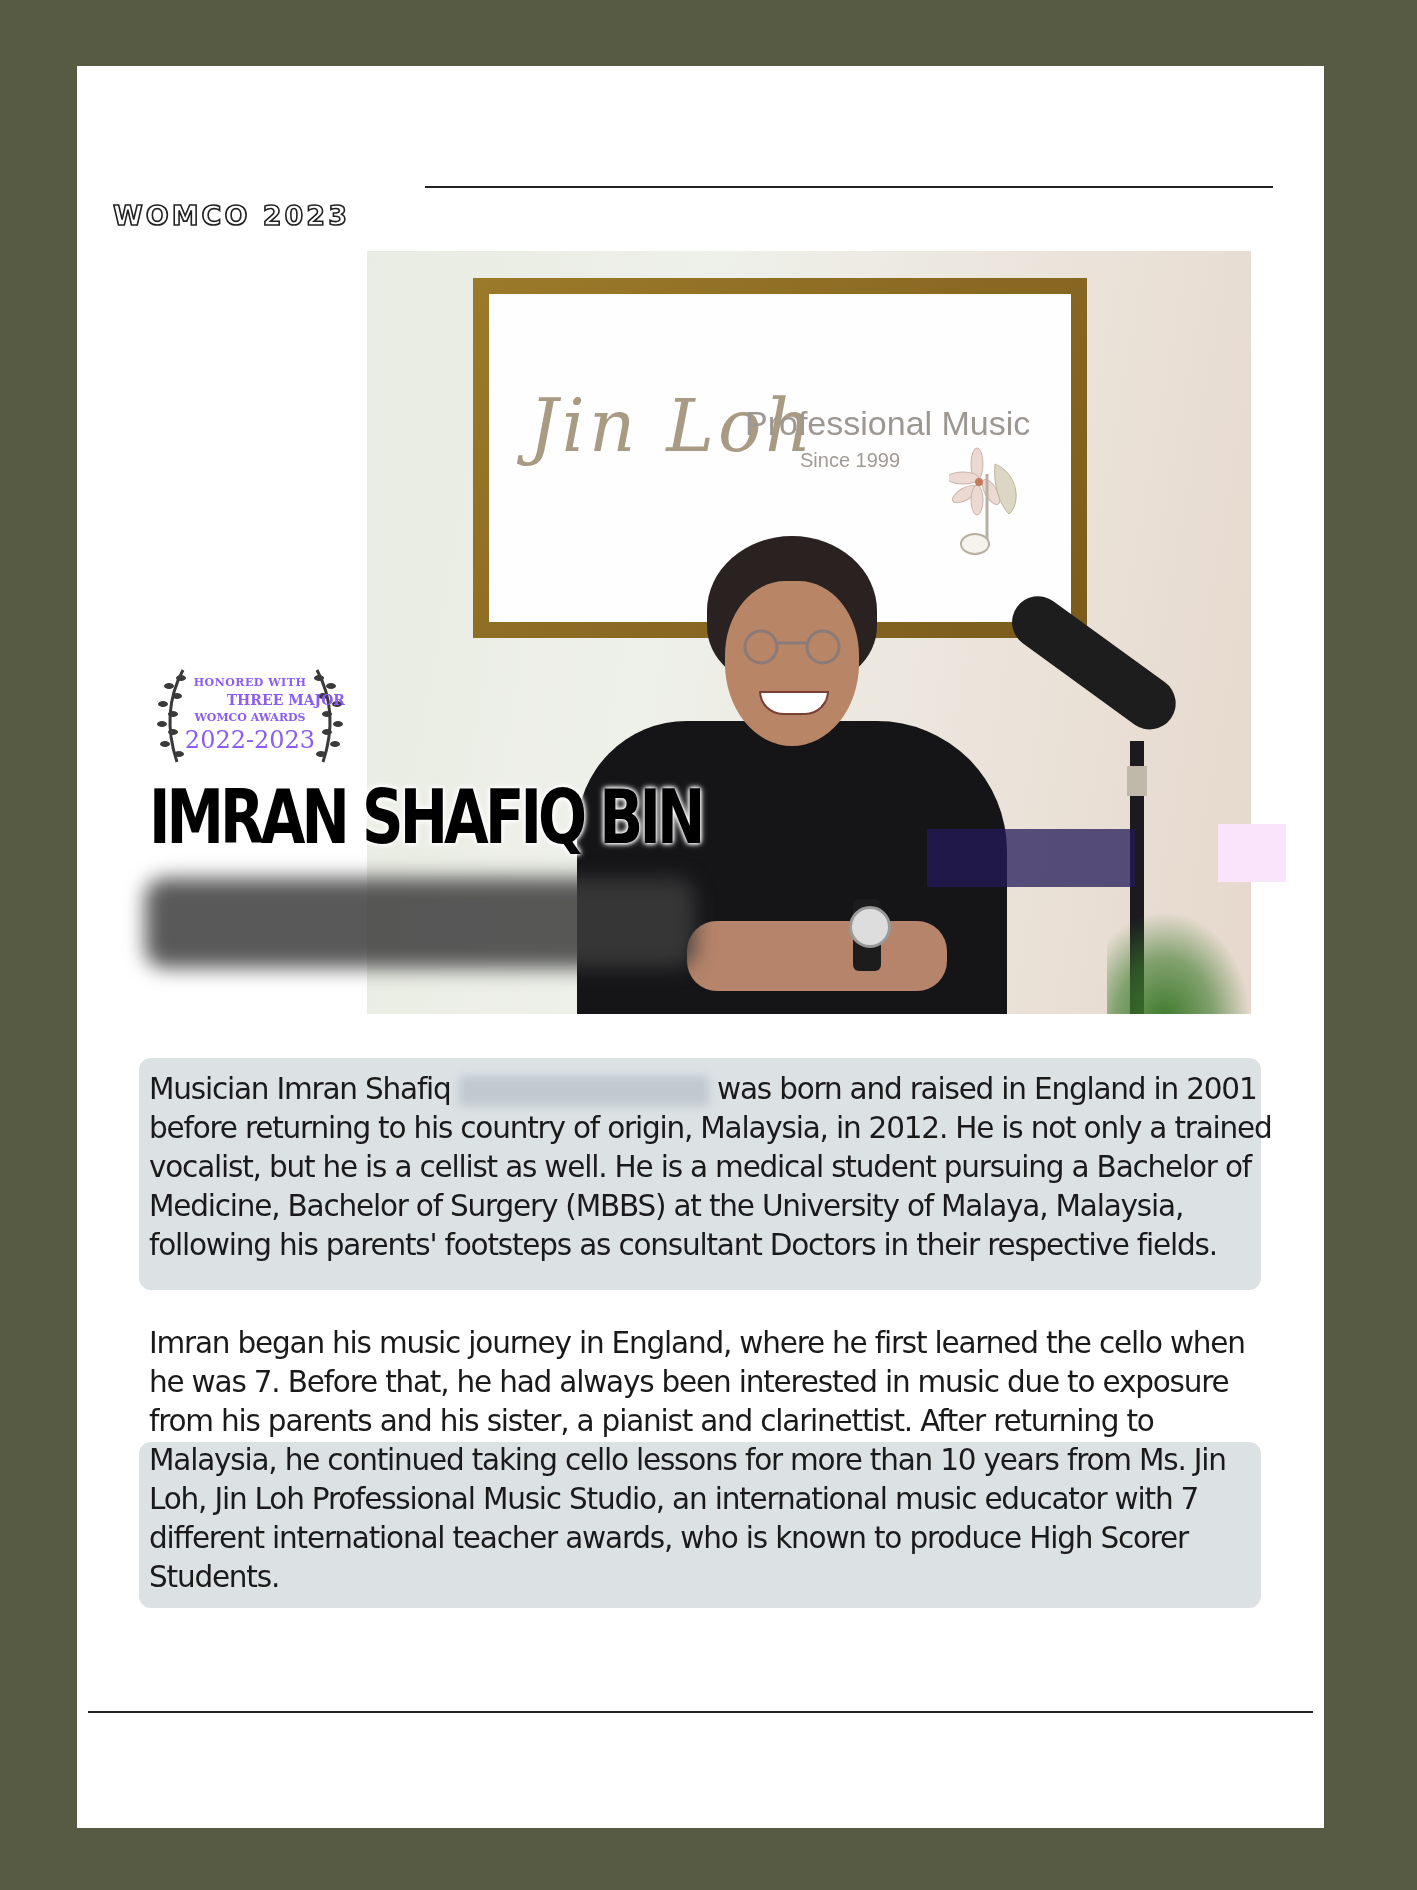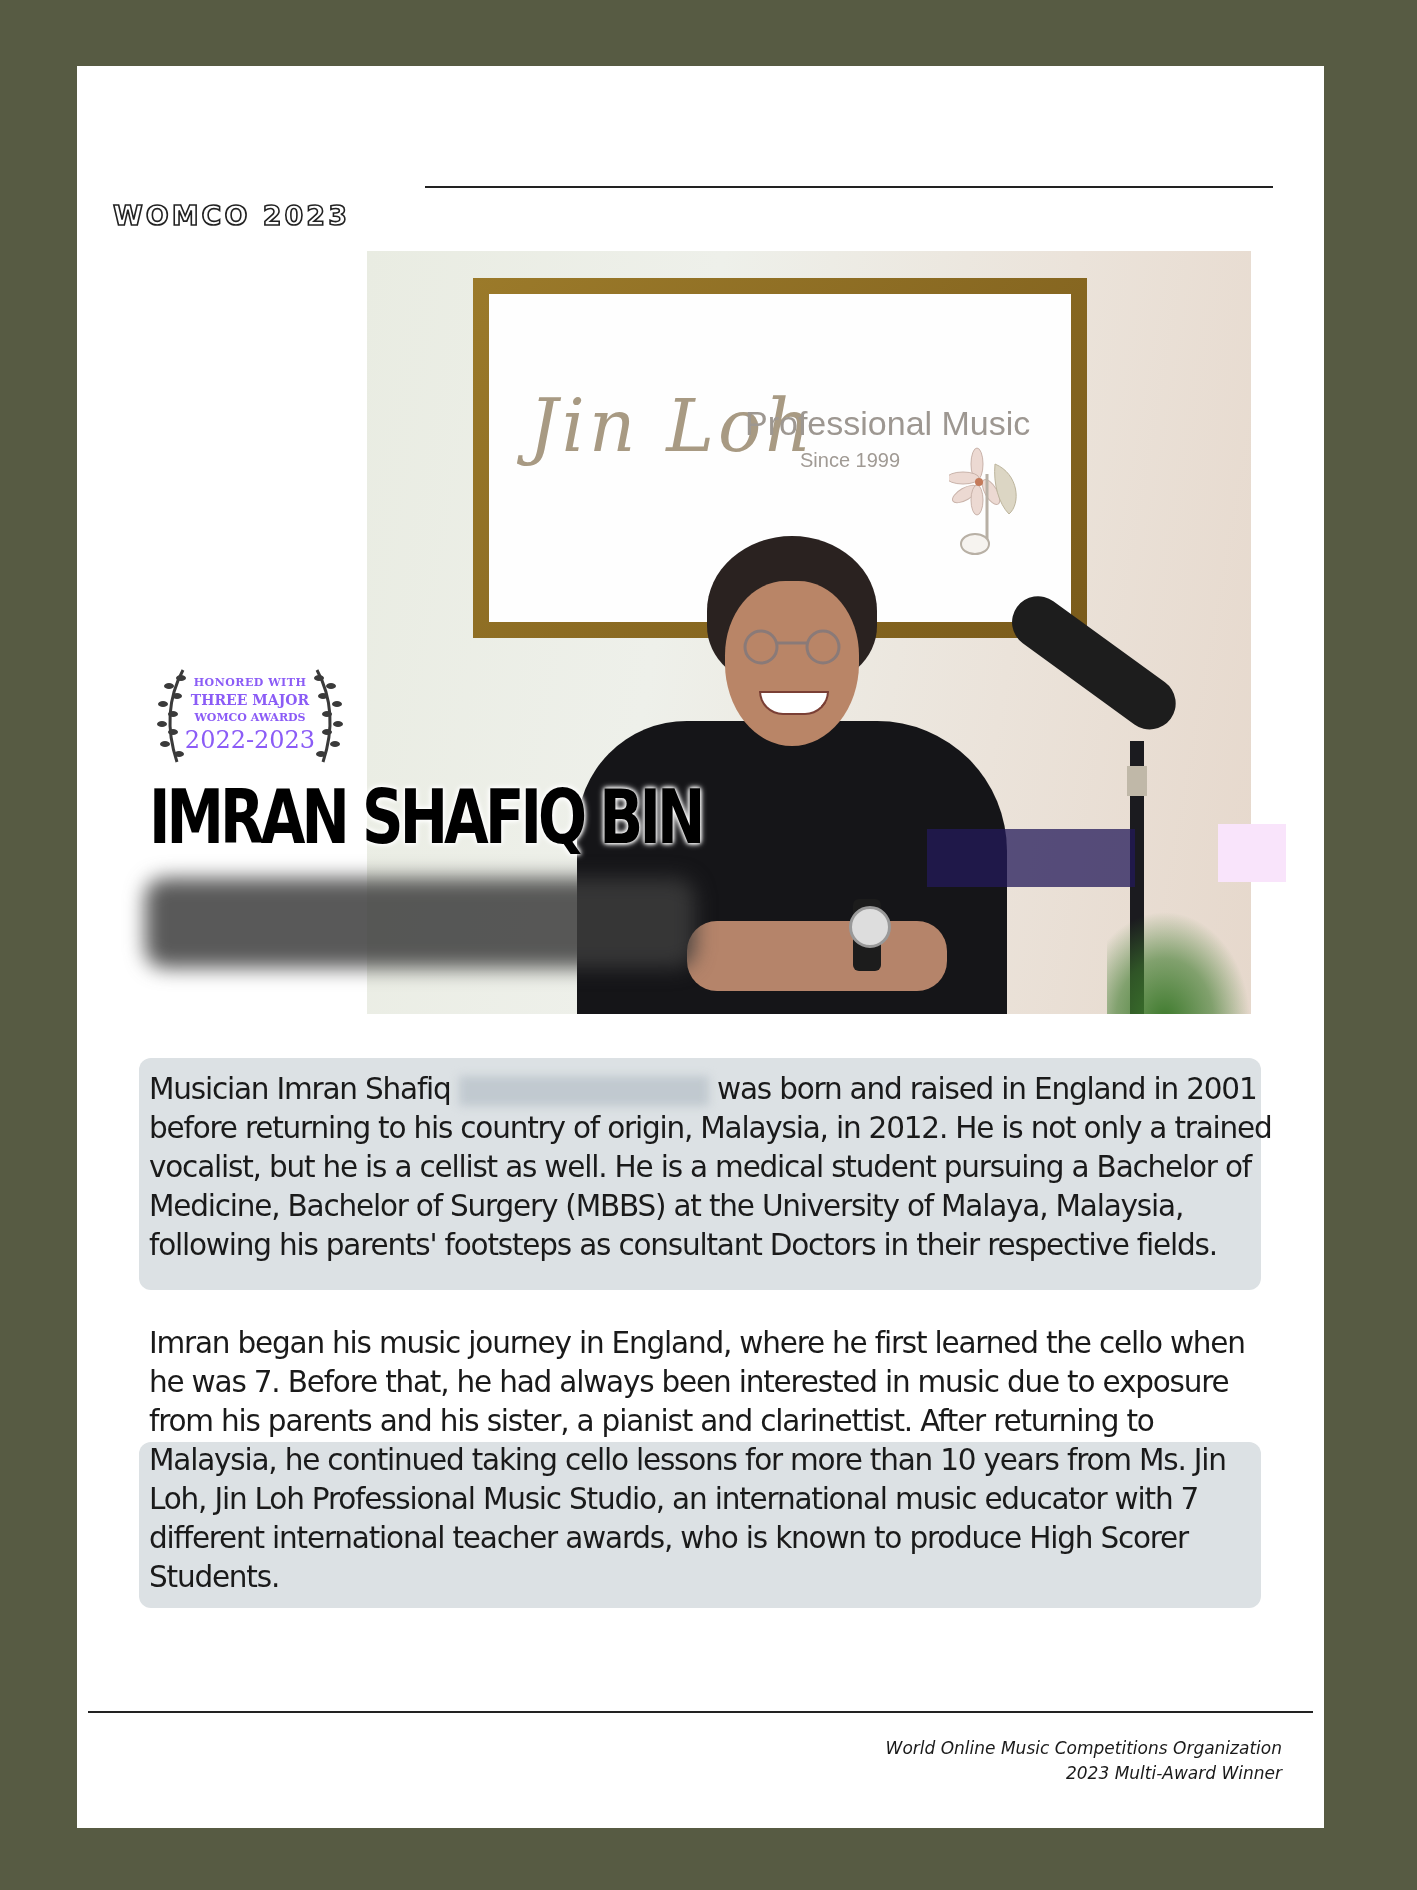--- a/index.html
+++ b/index.html
@@ -24,21 +24,21 @@
   .watch { position:absolute; left:486px; top:648px; width:28px; height:72px; background:#1c1c1c; border-radius:6px; }
   .watch-face { position:absolute; left:482px; top:655px; width:36px; height:36px; background:#ddd; border-radius:50%; border:3px solid #999; }
   .mic { position:absolute; left:650px; top:330px; width:190px; height:52px; background:#1d1d1d; border-radius:26px; transform:rotate(36deg); transform-origin:left center; }
   .stand { position:absolute; left:763px; top:490px; width:14px; height:280px; background:#1b1b1f; }
   .stand-clip { position:absolute; left:760px; top:515px; width:20px; height:30px; background:#c0b8a8; }
   .plants { position:absolute; left:740px; top:660px; width:144px; height:110px; background: radial-gradient(ellipse at 40% 100%, #3d7a2c 0%, rgba(61,122,44,0.6) 40%, rgba(0,0,0,0) 70%); }
   .overlay-purple { position:absolute; left:560px; top:578px; width:208px; height:58px; background:rgba(35,25,90,0.75); }
   .overlay-pink { position:absolute; left:1218px; top:824px; width:68px; height:58px; background:#f9e4fb; }
   .laurel { position:absolute; left:78px; top:600px; width:190px; height:110px; text-align:center; font-family:"DejaVu Serif", serif; font-weight:bold; color:#8b5cf6; }
   .laurel .l1 { position:absolute; left:0; right:0; top:10px; font-size:11px; letter-spacing:0.5px; }
-  .laurel .l2 { position:absolute; left:0; right:0; top:26px; font-size:14px; }
+  .laurel .l2 { position:absolute; left:0; right:0; top:26px; font-size:14px;text-align:right; }
   .laurel .l3 { position:absolute; left:0; right:0; top:45px; font-size:11px; }
   .laurel .l4 { position:absolute; left:0; right:0; top:60px; font-size:24px; font-weight:normal; }
   .laurel svg { position:absolute; top:0; }
   .name-line1 { position:absolute; left:72px; top:708px; font-family:"DejaVu Sans", sans-serif; font-weight:bold; font-size:74px; letter-spacing:-5px; transform:scaleX(0.78); transform-origin:left top; color:#000; text-shadow:0 0 8px #fff, 0 0 6px #fff, 0 0 4px #fff; white-space:nowrap; }
   .name-blur { position:absolute; left:68px; top:812px; width:550px; height:90px; background:rgba(60,60,60,0.85); filter:blur(10px); border-radius:20px; }
   .bio-box { position:absolute; background:#dce1e4; border-radius:12px; }
   .bio { position:absolute; left:72px; width:1125px; font-family:"DejaVu Sans", sans-serif; font-size:29.5px; line-height:39px; color:#1a1a1a; letter-spacing:-1.2px; word-spacing:0px; }
   .redact { display:inline-block; width:250px; height:30px; vertical-align:middle; background:rgba(190,198,205,0.9); filter:blur(5px); }
   .bottom-rule { position:absolute; left:11px; top:1645px; width:1225px; height:2px; background:#222; }
   .footer { position:absolute; right:42px; top:1670px; text-align:right; font-family:"DejaVu Sans", sans-serif; font-style:italic; font-size:17px; line-height:25px; color:#1a1a1a; }
@@ -131,17 +131,13 @@
 
   <div class="bio-box" style="left:62px; top:992px; width:1122px; height:232px;"></div>
   <div class="bio" style="top:1004px;">
     <span>Musician Imran Shafiq</span> <span class="redact"></span> <span>was born and raised in England in 2001 before returning to his country of origin, Malaysia, in 2012. He is not only a trained vocalist, but he is a cellist as well. He is a medical student pursuing a Bachelor of Medicine, Bachelor of Surgery (MBBS) at the University of Malaya, Malaysia, following his parents' footsteps as consultant Doctors in their respective fields.</span>
   </div>
 
   <div class="bio-box" style="left:62px; top:1376px; width:1122px; height:166px;"></div>
   <div class="bio" style="top:1258px;">Imran began his music journey in England, where he first learned the cello when he was 7. Before that, he had always been interested in music due to exposure from his parents and his sister, a pianist and clarinettist. After returning to Malaysia, he continued taking cello lessons for more than 10 years from Ms. Jin Loh, Jin Loh Professional Music Studio, an international music educator with 7 different international teacher awards, who is known to produce High Scorer Students.</div>
 
   <div class="bottom-rule"></div>
-  <div class="footer">
-    <div>World Online Music Competitions Organization</div>
-    <div>2023 Multi-Award Winner</div>
-  </div>
 </div>
 
 </body></html>

